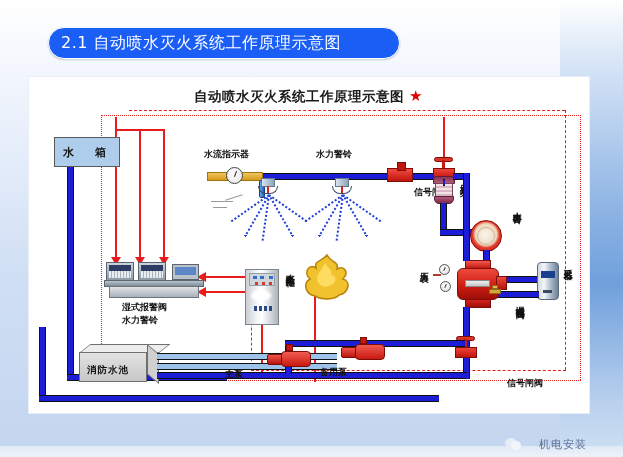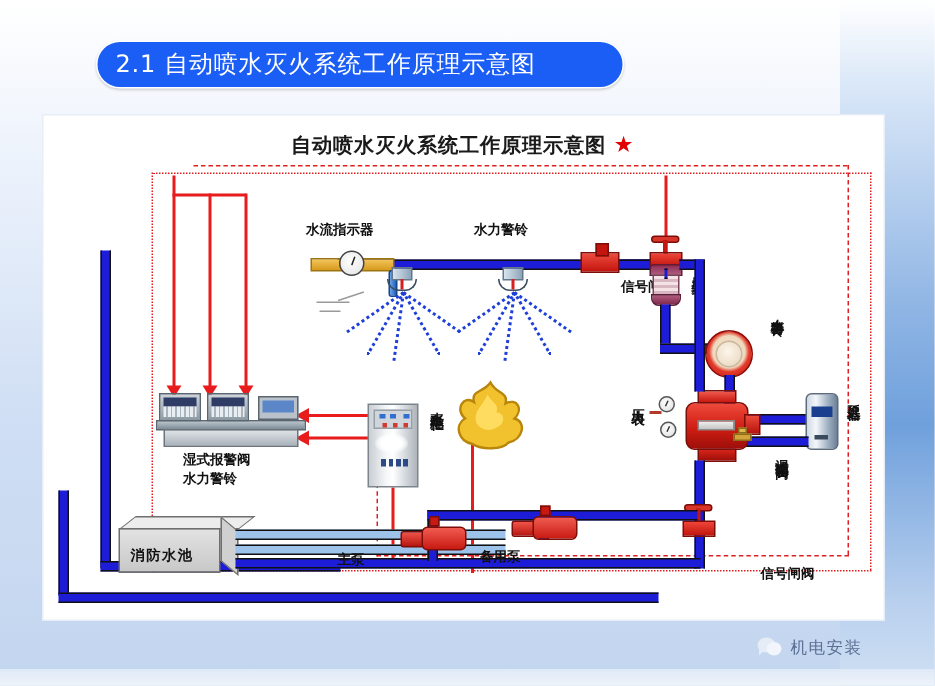--- a/index.html
+++ b/index.html
@@ -19,21 +19,21 @@
   .right-band{
     position:absolute;right:0;top:0;width:63px;height:457px;
     background:linear-gradient(to bottom,#ffffff 0%,#dbe8f8 12%,#8fb5e4 45%,#6fa0dc 62%,#b9d0ee 88%,#cfe0f3 100%);
   }
   .bottom-strip{
     position:absolute;left:0;bottom:0;width:623px;height:11px;
     background:linear-gradient(to bottom,#dfe9f6,#eef3fa);
   }
   
   #title-pill{
-    position:absolute;left:64px;top:27px;width:352px;height:32px;
+    position:absolute;left:48px;top:27px;width:352px;height:32px;
     background:#1b5ef5;border-radius:16px;
     border:1.5px solid #ffffff;
     box-shadow:0 1px 2px rgba(0,0,0,.18);
     display:flex;align-items:center;
     color:#ffffff;font-size:16px;letter-spacing:.5px;
     padding-left:12px;box-sizing:border-box;
     font-family:"DejaVu Sans",sans-serif;
   }
   
   #canvas{
@@ -210,21 +210,21 @@
 
   
   .sketch{position:absolute;left:182px;top:118px;width:38px;height:16px;}
   .sketch span{position:absolute;background:#9a9a9a;height:1px;}
 
   
   #flame{position:absolute;left:272px;top:176px;width:52px;height:48px;}
   #flame svg{display:block;}
 
   
-  #footer{position:absolute;left:505px;top:424px;display:flex;align-items:center;gap:5px;}
+  #footer{position:absolute;left:505px;top:437px;display:flex;align-items:center;gap:17px;}
   .wechat{width:17px;height:14px;position:relative;}
   .wechat .b1{position:absolute;left:0;top:0;width:12px;height:10px;border-radius:50%;background:#e6ecf6;}
   .wechat .b2{position:absolute;left:6px;top:3px;width:10px;height:9px;border-radius:50%;background:#f2f6fc;}
   .wechat .t1{position:absolute;left:1px;top:8px;width:0;height:0;border-top:4px solid #e6ecf6;border-right:4px solid transparent;}
   #footer .txt{font-size:11px;color:#5b6f94;font-family:"DejaVu Sans",sans-serif;letter-spacing:1px;}
 </style>
 </head>
 <body>
 
 <div id="page">
@@ -260,20 +260,23 @@
     <div class="sig-h" style="left:176px;top:199px;width:42px;"></div>
     <div class="arr-l" style="left:168px;top:195px;"></div>
     <div class="sig-h" style="left:176px;top:214px;width:42px;"></div>
     <div class="arr-l" style="left:168px;top:210px;"></div>
 
     <div class="sig-v" style="left:232px;top:248px;height:48px;"></div>
     <div class="sig-v" style="left:285px;top:195px;height:110px;"></div>
 
     <div class="sig-v" style="left:414px;top:40px;height:60px;"></div>
 
+    <div id="tank">
+      <span>水　箱</span>
+    </div>
     <div class="pipe-v" style="left:38px;top:90px;height:212px;"></div>
     <div class="pipe-h" style="left:38px;top:297px;width:160px;"></div>
 
     <div class="pipe-h" style="left:196px;top:96px;width:216px;"></div>
     <div class="pipe-h" style="left:380px;top:96px;width:60px;"></div>
 
     <div id="etd">
       <div class="bar"></div>
       <div class="dial"></div>
       <div class="nozzle"></div>

